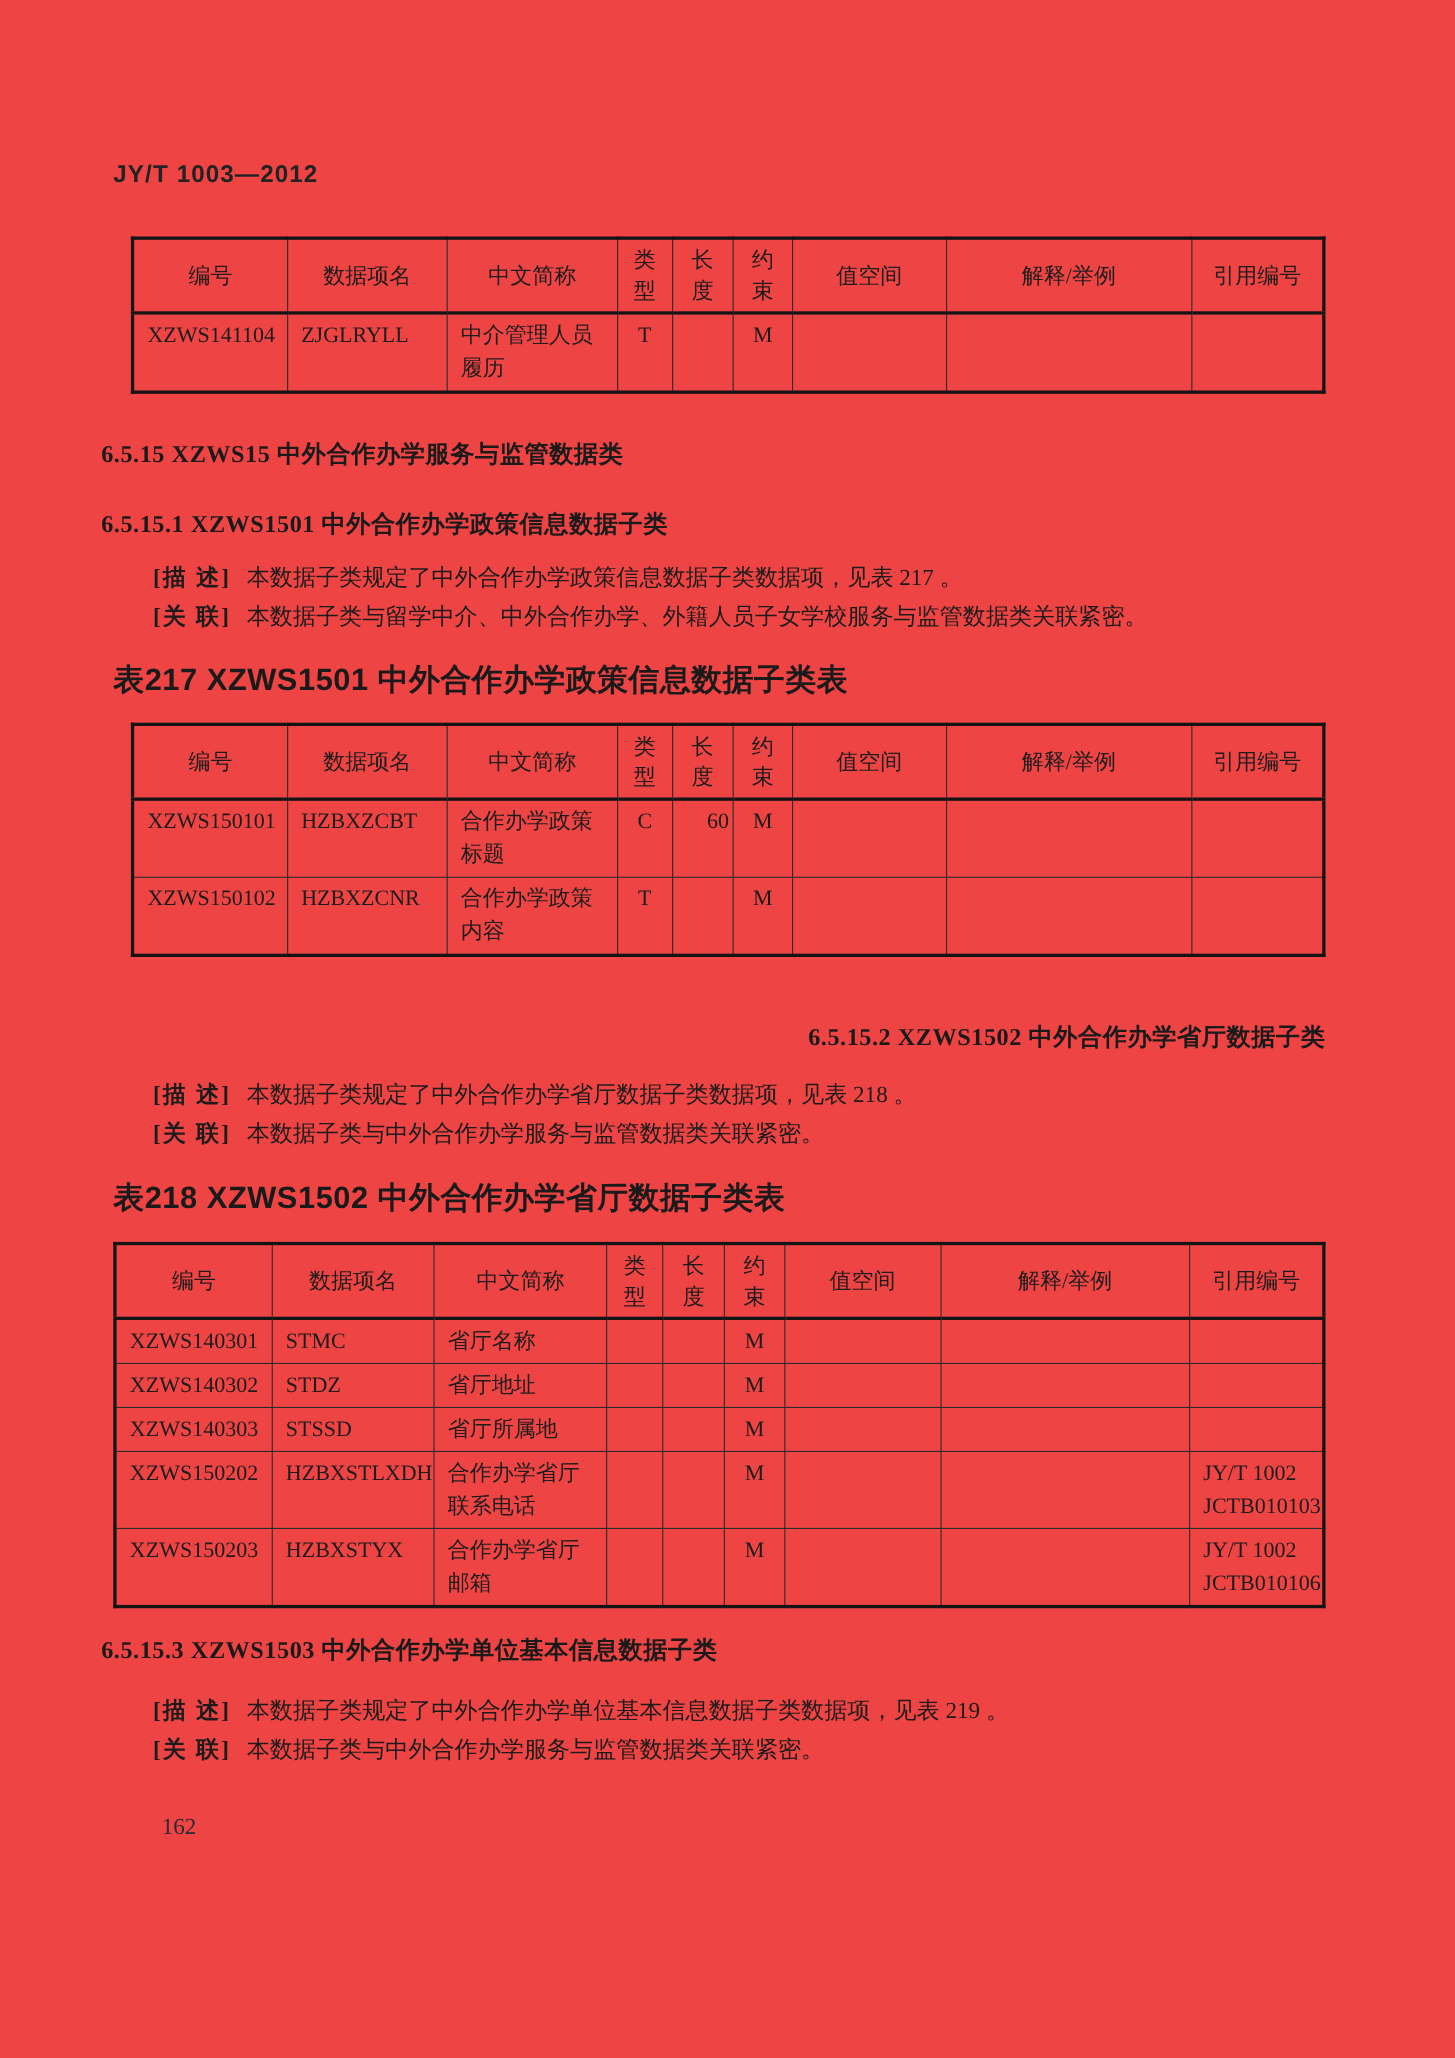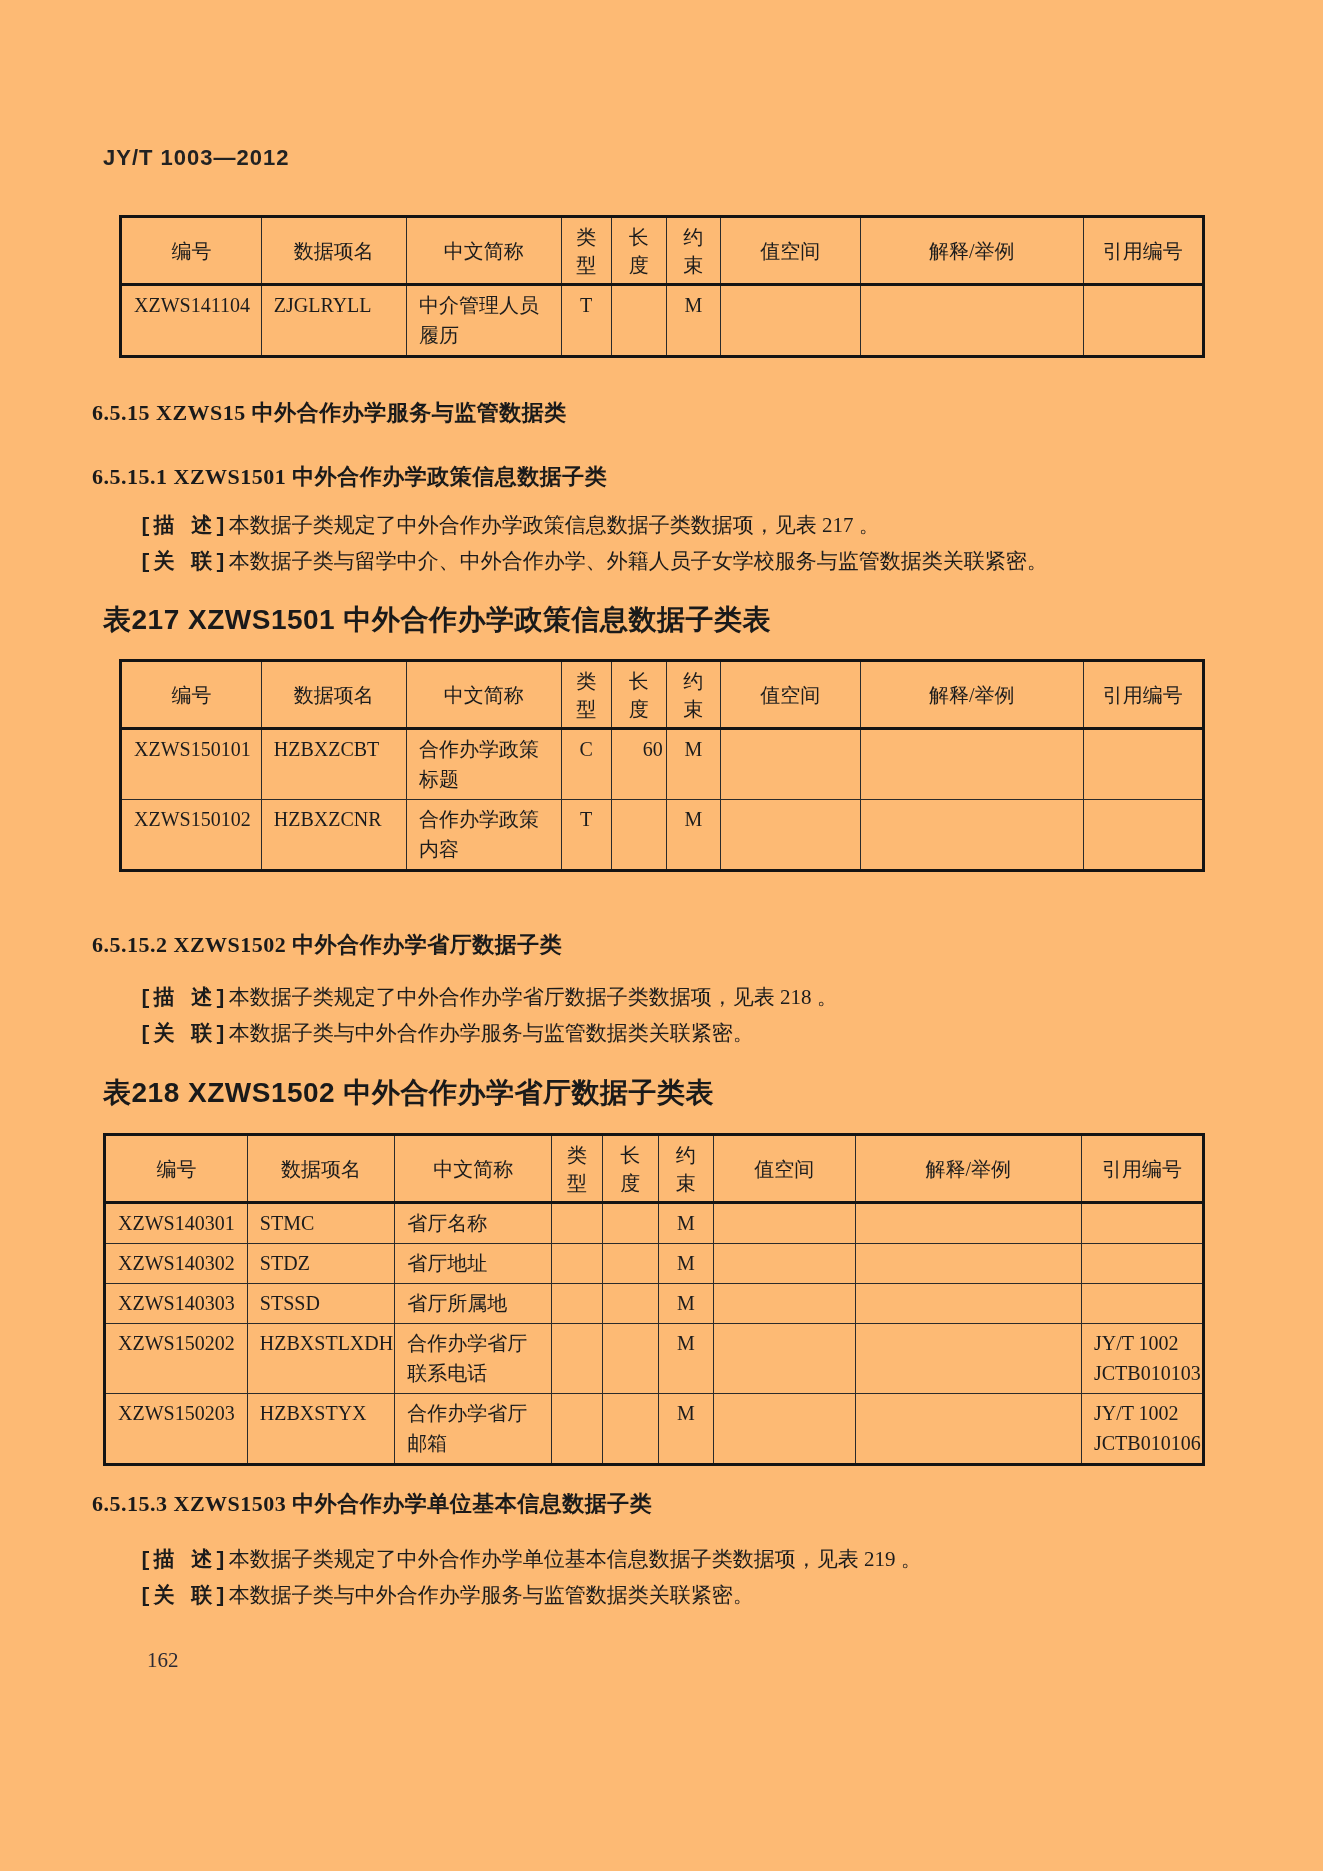--- a/index.html
+++ b/index.html
@@ -1,20 +1,20 @@
 <!DOCTYPE html>
 <html><head>
 <meta charset="utf-8">
 <style>
   * { margin:0; padding:0; box-sizing:border-box; }
   html,body { background:#e8e8e8; }
   .page {
     position:relative;
     width:1323px; height:1871px;
-    background:#fdba74;
+    background:#ef4444;
     margin:0 auto;
     overflow:hidden;
     color:#1b1b1b;
     font-family:"Liberation Serif", serif;
   }
   .content {
     position:absolute;
     left:103px; top:0;
     width:1102px;
     display:flow-root;
@@ -66,31 +66,32 @@
   .sec {
     font-family:Liberation Serif, serif;
     font-weight:700;
     font-size:22px;
     color:#1a1a1a;
     margin-left:-11px;
     letter-spacing:0.5px;
   }
   .sec-15  { margin-top:40px; }
   .sec-151 { margin-top:34px; }
-  .sec-152 { margin-top:58px; }
+  .sec-152 { margin-top:58px;text-align:right; }
   .sec-153 { margin-top:23px; }
   .para {
     font-size:21px;
     line-height:27px;
     padding-left:36px;
     color:#1b1b1b;
   }
   .para .tag {
-    font-family:Liberation Mono, monospace;
+    font-family:Liberation Serif, serif;
     font-weight:700;
+    margin-right:14px;
     letter-spacing:2px;
   }
   .p-desc { margin-top:20px; }
   .p-rel  { margin-top:8px;  }
   .p-desc-2 { margin-top:24px; }
   .p-desc-3 { margin-top:27px; }
   .caption {
     margin-top:25px;
     font-family:"Liberation Sans", sans-serif;
     font-weight:700;

